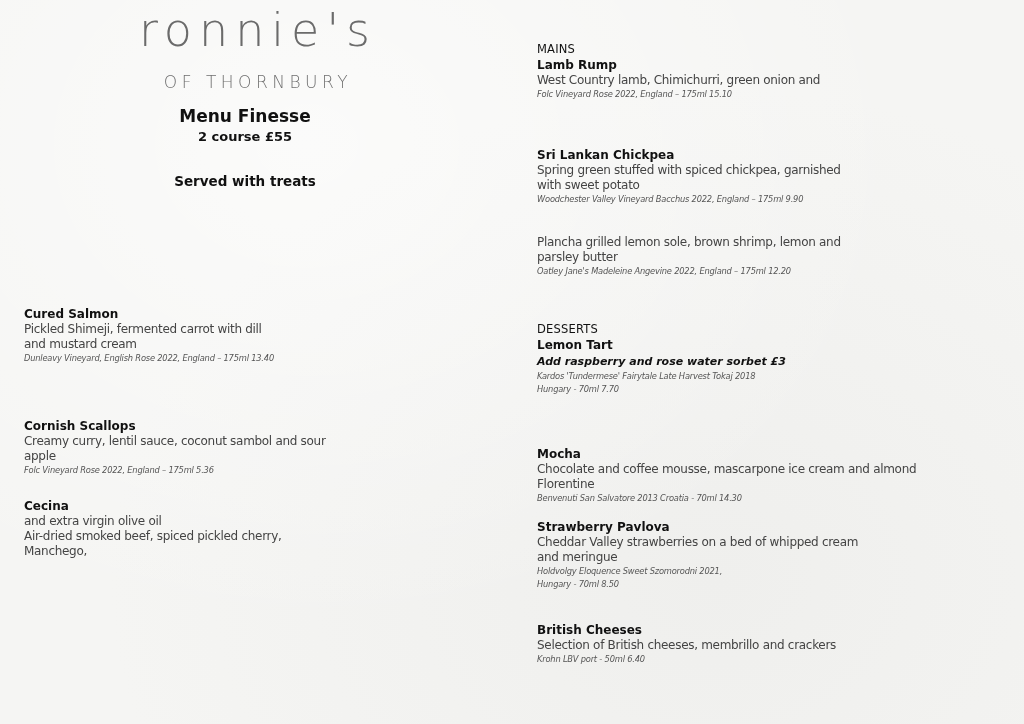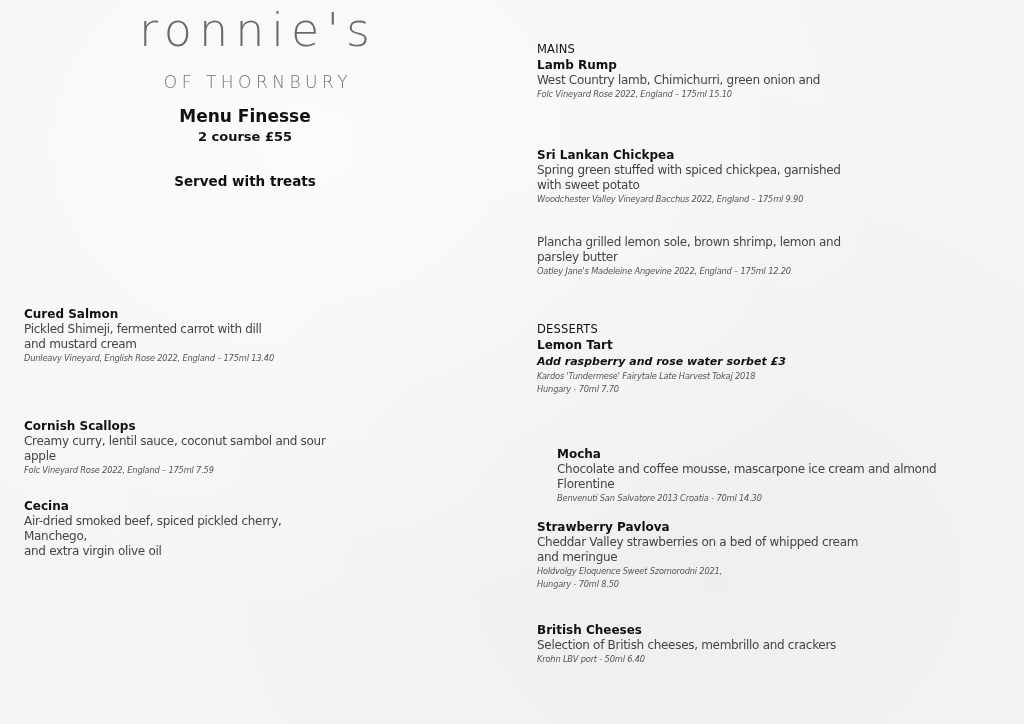--- a/index.html
+++ b/index.html
@@ -63,27 +63,27 @@
     <div class="dish-name">Cured Salmon</div>
     <div class="desc">Pickled Shimeji, fermented carrot with  dill</div>
     <div class="desc">and mustard cream</div>
     <div class="wine">Dunleavy Vineyard, English Rose 2022, England – 175ml 13.40</div>
   </div>
 </div>
 
 <div class="dish" style="left:24px; top:418px; width:320px;">
   <div class="dish-name">Cornish Scallops</div>
   <div class="desc">Creamy curry, lentil sauce, coconut sambol and sour apple</div>
-  <div class="wine">Folc Vineyard Rose 2022, England  – 175ml  7.59</div>
+  <div class="wine">Folc Vineyard Rose 2022, England  – 175ml  5.36</div>
 </div>
 
 <div class="dish" style="left:24px; top:498px; width:320px;">
   <div class="dish-name">Cecina</div>
+  <div class="desc">and extra virgin olive oil</div>
   <div class="desc">Air-dried smoked beef, spiced pickled cherry, Manchego,</div>
-  <div class="desc">and extra virgin olive oil</div>
 </div>
 
 <div class="section" style="left:537px; top:42px; width:340px;">
   <div class="sec-head">MAINS</div>
   <div>
     <div class="dish-name">Lamb Rump</div>
     <div class="desc">West Country lamb, Chimichurri, green onion and</div>
     <div class="wine">Folc Vineyard Rose 2022, England  – 175ml  15.10</div>
   </div>
 </div>
@@ -104,21 +104,21 @@
 <div class="section" style="left:537px; top:322px; width:380px;">
   <div class="sec-head">DESSERTS</div>
   <div>
     <div class="dish-name">Lemon Tart</div>
     <div class="addon">Add raspberry and rose water sorbet £3</div>
     <div class="wine">Kardos 'Tundermese' Fairytale Late Harvest Tokaj 2018</div>
     <div class="wine">Hungary - 70ml 7.70</div>
   </div>
 </div>
 
-<div class="dish" style="left:537px; top:446px; width:400px;margin-left:20px;">
+<div class="dish" style="left:537px; top:446px; width:400px;">
   <div class="dish-name">Mocha</div>
   <div class="desc">Chocolate and coffee mousse, mascarpone ice cream and almond Florentine</div>
   <div class="wine">Benvenuti San Salvatore 2013 Croatia - 70ml 14.30</div>
 </div>
 
 <div class="dish" style="left:537px; top:519px; width:380px;">
   <div class="dish-name">Strawberry Pavlova</div>
   <div class="desc">Cheddar Valley strawberries on a bed of whipped cream</div>
   <div class="desc">and meringue</div>
   <div class="wine">Holdvolgy Eloquence Sweet Szomorodni 2021,</div>

